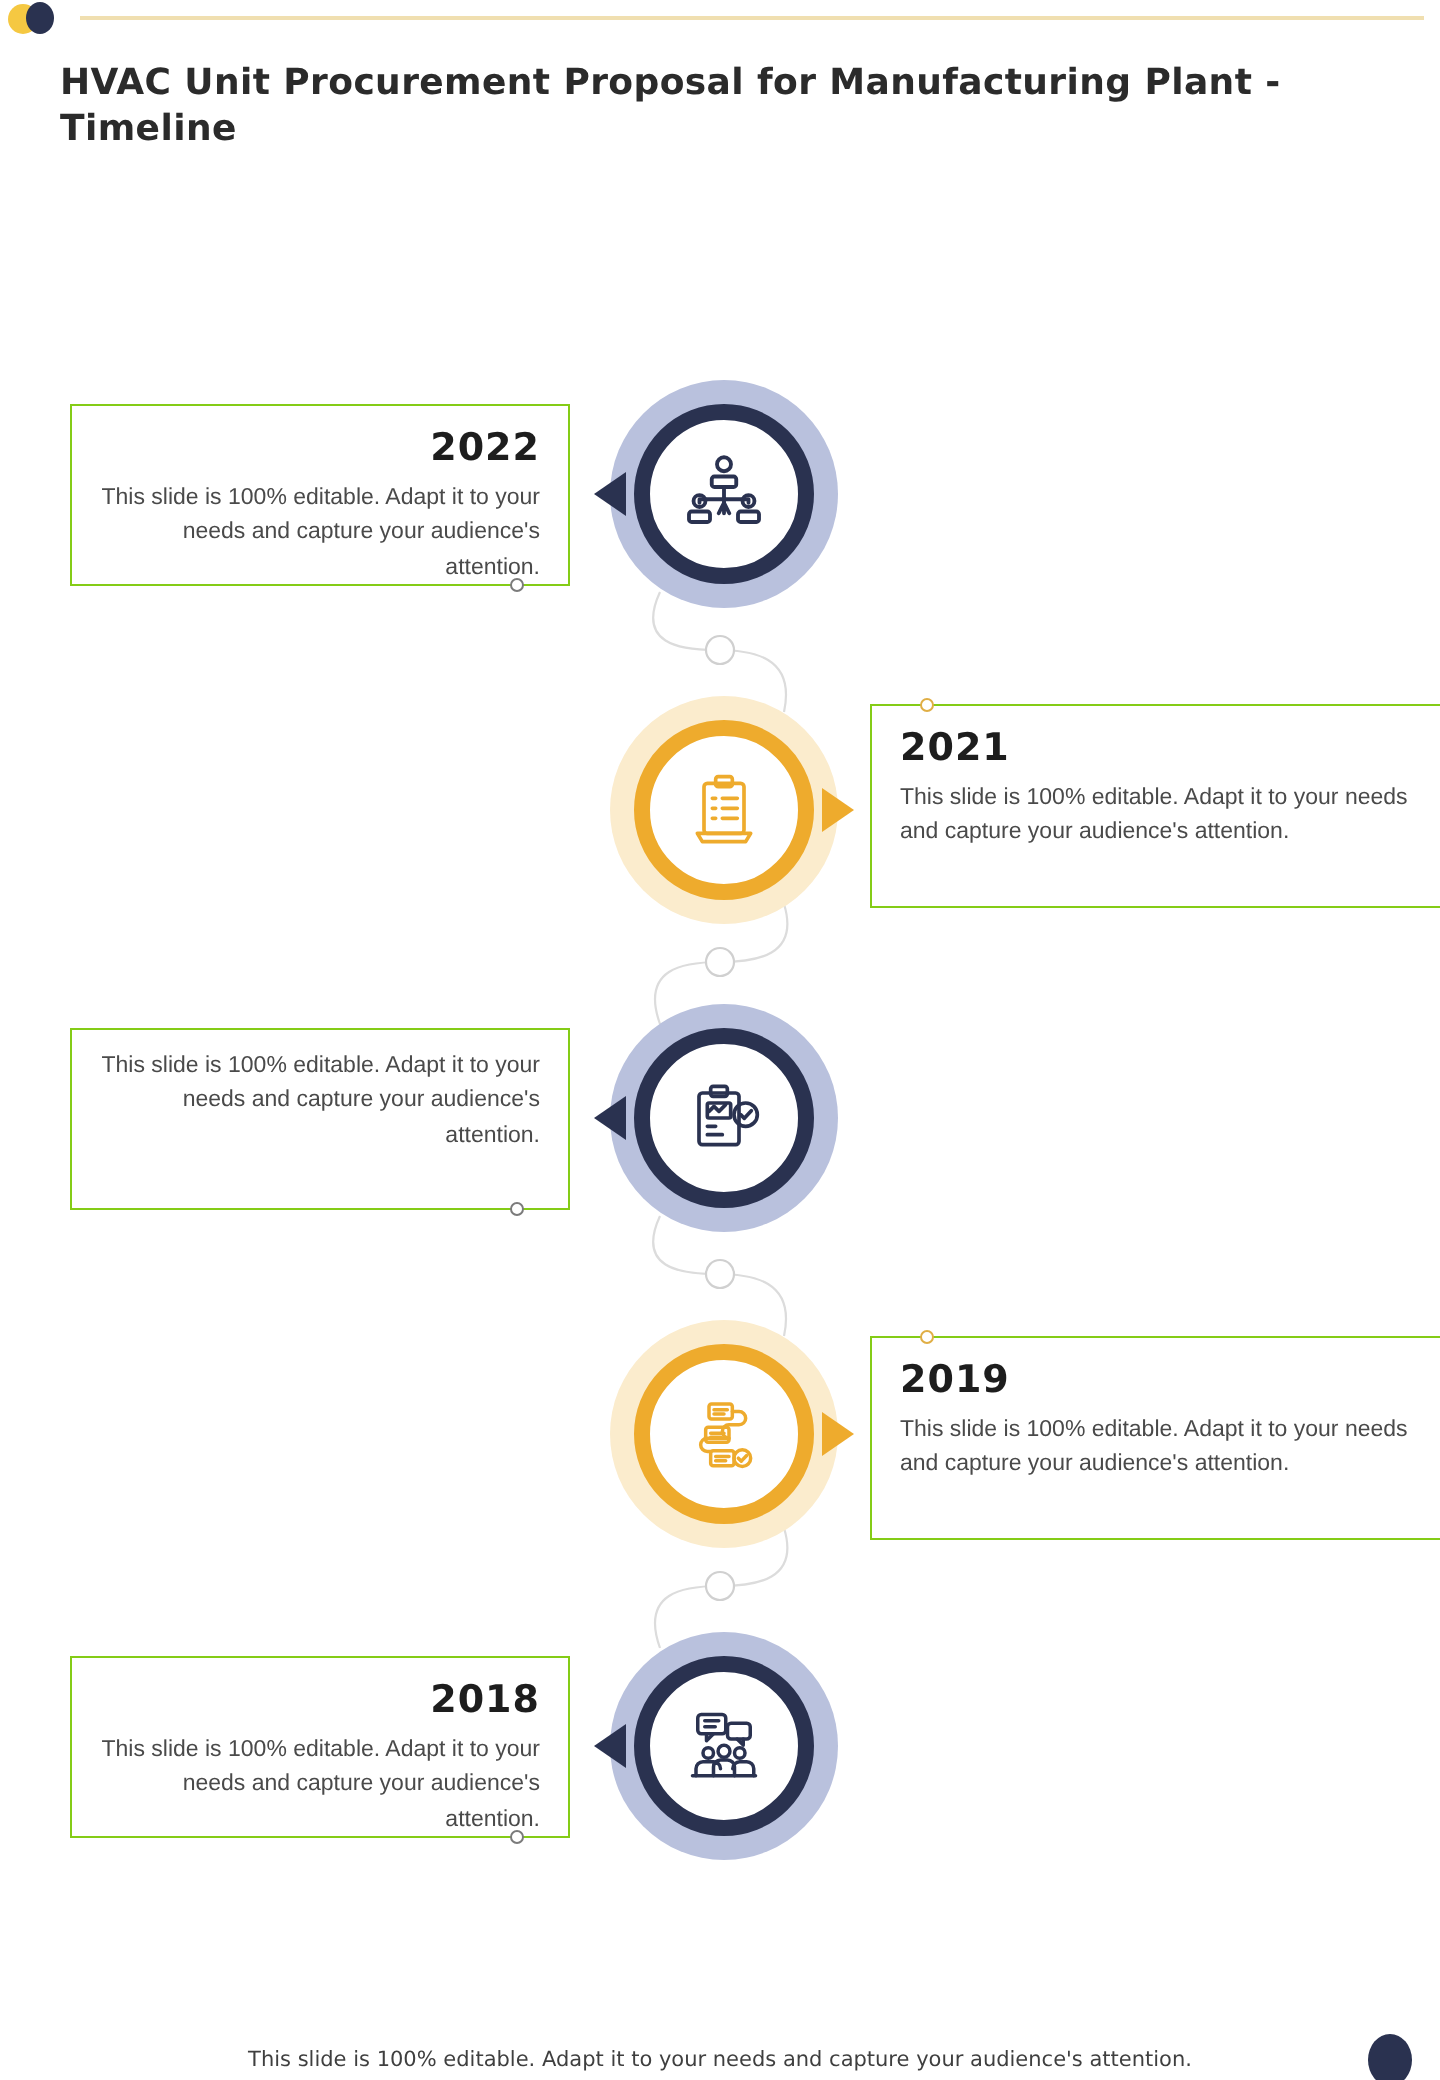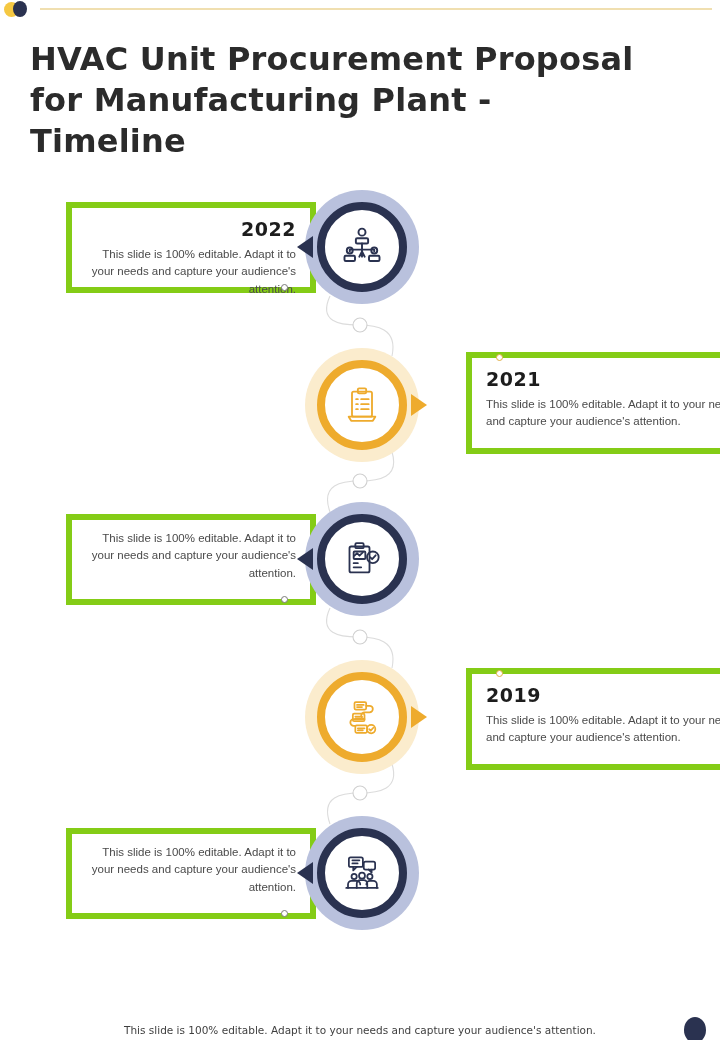--- a/index.html
+++ b/index.html
@@ -43,21 +43,21 @@
     border-radius: 50%;
     background: #2a3250;
   }
 
   
   .title {
     position: absolute;
     left: 30px;
     top: 18px;
     width: 620px;
-    font-size: 32px;
+    font-size: 18px;
     line-height: 1.28;
     font-weight: 700;
     color: #2b2b2b;
     letter-spacing: 0.2px;
     font-family: "DejaVu Sans", sans-serif;
   }
 
   
   .timeline {
     position: absolute;
@@ -71,25 +71,24 @@
     left: 0;
     top: 0;
     width: 720px;
     height: 1040px;
     pointer-events: none;
   }
 
   
   .card {
     position: absolute;
-    border: 6px solid #84cc16;
+    border: 1px solid #84cc16;
     background: #ffffff;
     box-sizing: border-box;
     padding: 10px 14px 12px 14px;
-    margin-left: 31px;
   }
   .card.left  { left: 35px;  width: 250px; text-align: right; }
   .card.right { left: 435px; width: 297px; text-align: left; padding-left: 14px;  }
 
   .card-year {
     font-size: 19px;
     font-weight: 700;
     color: #1d1d1d;
     font-family: "DejaVu Sans", sans-serif;
     letter-spacing: 0.5px;
@@ -307,20 +306,21 @@
         <rect x="16" y="34" width="14" height="9" rx="1.5"></rect>
         <path d="M19 37.5 h8 M19 40 h6"></path>
         <path d="M29 10.5 h4 a4 4 0 0 1 0 8 h-6 a4 4 0 0 0 0 8 h-13 a4 4 0 0 0 0 8 h2"></path>
         <circle cx="35" cy="38.5" r="5"></circle>
         <path d="M32.6 38.5 l1.8 1.8 3.2-3.4"></path>
       </svg>
     </div>
   </div>
 
   <div class="card left" style="top:828px;height:91px;">
+    <div class="card-year">2018</div>
     <div class="card-body">This slide is 100% editable. Adapt it to your needs and capture your audience's attention.</div>
     <div class="card-nub"></div>
   </div>
   <div class="badge navy" style="left:305px;top:816px;">
     <div class="badge-halo"></div>
     <div class="badge-arrow"></div>
     <div class="badge-ring"></div>
     <div class="badge-icon">
       <svg width="42" height="42" viewBox="0 0 48 48" fill="none" stroke="#2a3250" stroke-width="2" stroke-linecap="round" stroke-linejoin="round">
         <rect x="9" y="6" width="16" height="11" rx="2"></rect>

